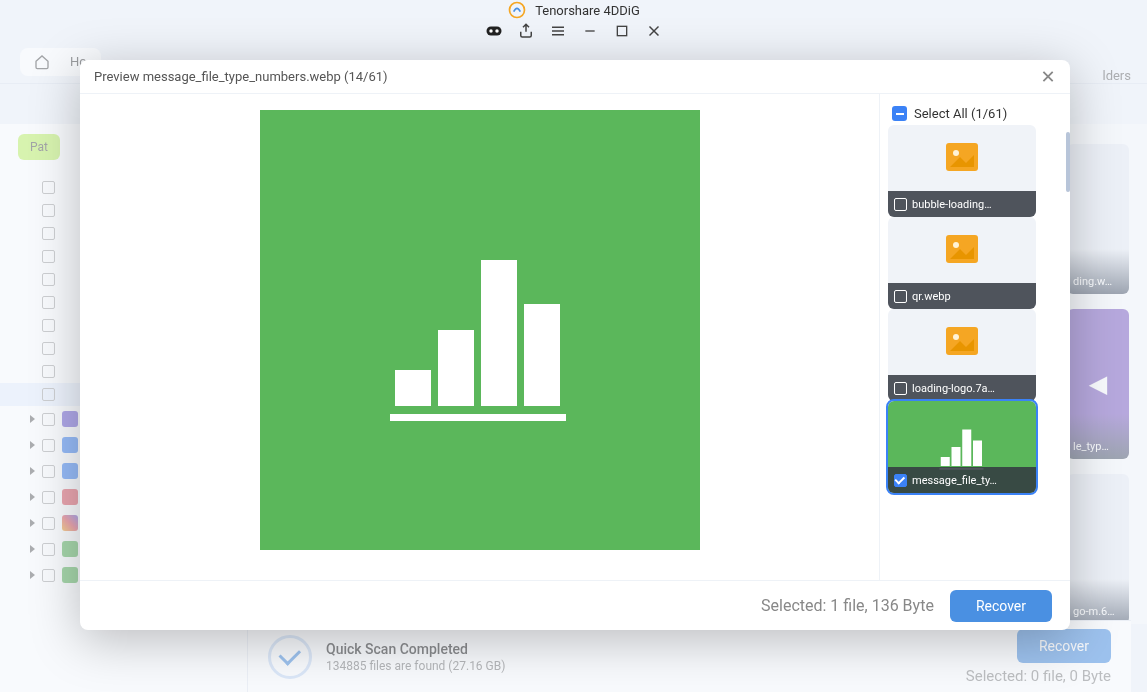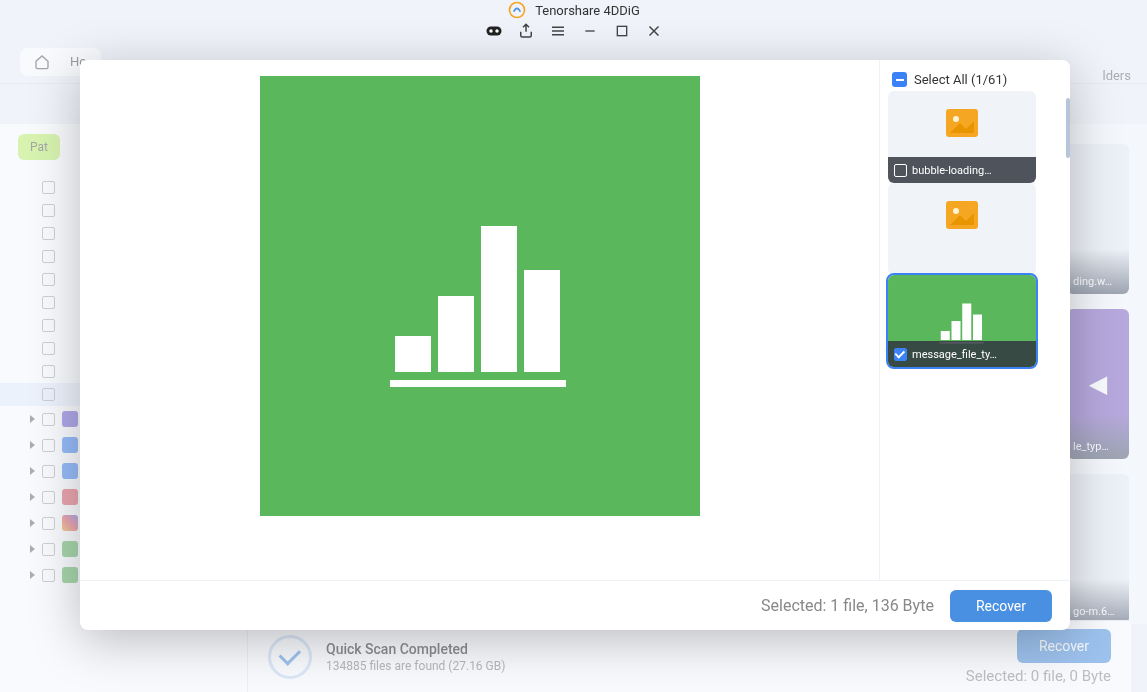--- a/index.html
+++ b/index.html
@@ -241,20 +241,24 @@
       <p>134885 files are found (27.16 GB)</p>
     </div>
     <div class="footer-right">
       <div class="recover-btn-bg">Recover</div>
       <div class="selected-txt">Selected: 0 file, 0 Byte</div>
     </div>
   </div>
 </div>
 
 <div class="modal">
+  <div class="modal-header">
+    <span class="modal-title">Preview message_file_type_numbers.webp (14/61)</span>
+    <span class="close-icon">✕</span>
+  </div>
 
   <div class="modal-body">
     <div class="preview-pane">
       <div class="preview-img">
         <svg class="chart-svg" viewBox="0 0 200 200">
           <rect x="15" y="140" width="36" height="36" fill="#fff"></rect>
           <rect x="58" y="100" width="36" height="76" fill="#fff"></rect>
           <rect x="101" y="30" width="36" height="146" fill="#fff"></rect>
           <rect x="144" y="74" width="36" height="102" fill="#fff"></rect>
           <rect x="10" y="184" width="176" height="7" fill="#fff"></rect>
@@ -281,22 +285,37 @@
           <span class="thumb-name">bubble-loading…</span>
         </div>
       </div>
 
       <div class="thumb-item">
         <svg class="placeholder-icon" viewBox="0 0 32 28">
             <rect width="32" height="28" rx="3" fill="#f5a623"></rect>
             <circle cx="10" cy="10" r="3" fill="#fff3d6"></circle>
             <path d="M4 24 L14 14 L20 20 L28 12 L28 24 Z" fill="#e89500"></path>
           </svg>
-      </div>
-
+        <div class="thumb-overlay">
+          <span class="thumb-check"></span>
+          <span class="thumb-name">qr.webp</span>
+        </div>
+      </div>
+
+      <div class="thumb-item">
+        <svg class="placeholder-icon" viewBox="0 0 32 28">
+            <rect width="32" height="28" rx="3" fill="#f5a623"></rect>
+            <circle cx="10" cy="10" r="3" fill="#fff3d6"></circle>
+            <path d="M4 24 L14 14 L20 20 L28 12 L28 24 Z" fill="#e89500"></path>
+          </svg>
+        <div class="thumb-overlay">
+          <span class="thumb-check"></span>
+          <span class="thumb-name">loading-logo.7a…</span>
+        </div>
+      </div>
 
       <div class="thumb-item selected">
         <div class="thumb-green" style="height:100%">
           <svg viewBox="0 0 200 200">
             <rect x="15" y="140" width="36" height="36" fill="#fff"></rect>
             <rect x="58" y="100" width="36" height="76" fill="#fff"></rect>
             <rect x="101" y="30" width="36" height="146" fill="#fff"></rect>
             <rect x="144" y="74" width="36" height="102" fill="#fff"></rect>
             <rect x="10" y="184" width="176" height="7" fill="#fff"></rect>
           </svg>

